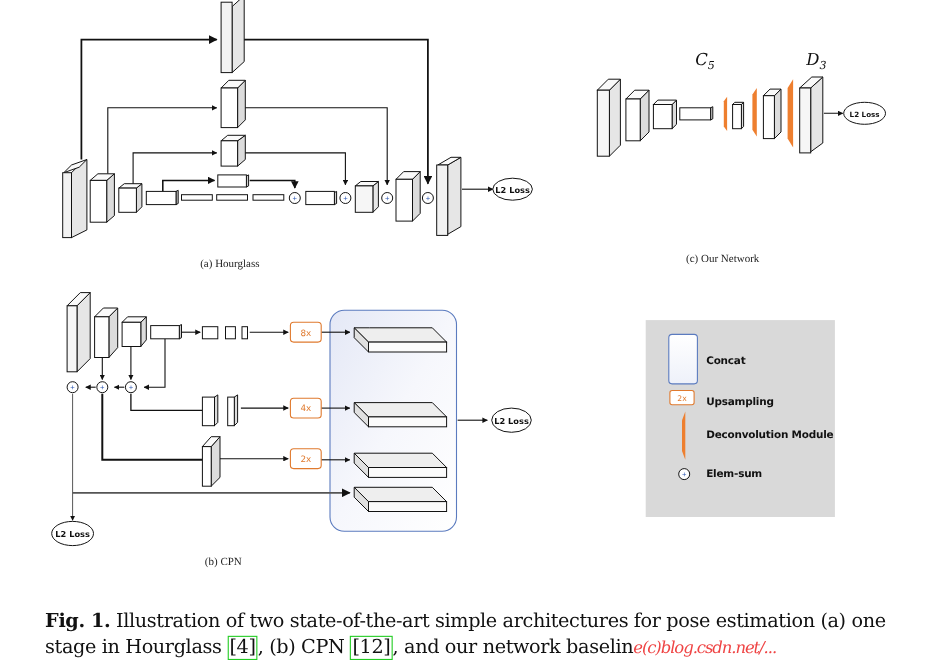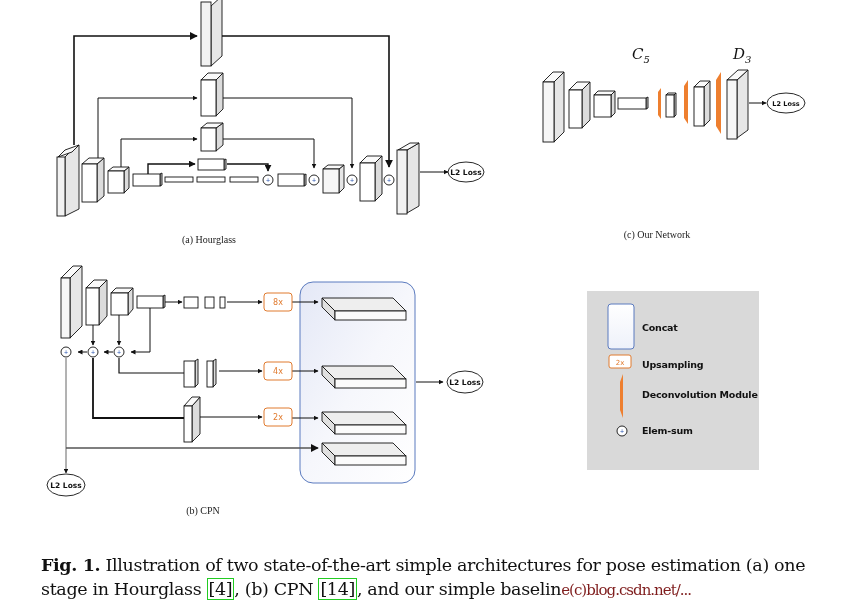--- a/index.html
+++ b/index.html
@@ -11,21 +11,21 @@
   .legend-txt { font-family: "DejaVu Sans", sans-serif; font-size: 9.5px; font-weight: bold; fill: #111; letter-spacing: -0.2px; }
   .math { font-family: "DejaVu Serif", serif; font-style: italic; font-size: 15px; fill: #111; }
   .math-sub { font-family: "DejaVu Serif", serif; font-size: 10px; fill: #111; }
   #caption {
     position: absolute; left: 41px; top: 553px; width: 800px;
     font-family: "DejaVu Serif", serif; font-size: 17.5px; line-height: 24px; color: #111;
     letter-spacing: -0.35px;
   }
   #caption .fig-label { font-weight: bold; }
   #caption .cite { border: 1px solid #22cc22; padding: 0 1px; }
-  #caption .watermark { color: #7f1d1d; letter-spacing: -1px; font-size: 15px; }
+  #caption .watermark { color: #ef4444; letter-spacing: -1px; font-size: 15px; font-style: italic; }
 </style>
 </head>
 <body>
 
 <svg id="fig" width="846" height="545" viewBox="0 0 846 545" xmlns="http://www.w3.org/2000/svg">
   <defs>
     <marker id="arr" viewBox="0 0 10 10" refX="9" refY="5" markerWidth="5" markerHeight="5" orient="auto">
       <path d="M0,0 L10,5 L0,10 z" fill="#111"></path>
     </marker>
     <linearGradient id="concatGrad" x1="0" y1="0" x2="1" y2="1">
@@ -337,14 +337,14 @@
     </g>
     <g>
       <circle cx="622" cy="431" r="5" fill="#fff" stroke="#111" stroke-width="0.9"></circle>
       <text x="622" y="433.5" font-size="7" text-anchor="middle" fill="#2a55b0">+</text>
       <text class="legend-txt" x="642" y="434">Elem-sum</text>
     </g>
   </g>
 </svg>
 
 <div id="caption">
-  <span class="fig-label">Fig. 1.</span><span> Illustration of two state-of-the-art simple architectures for pose estimation (a) one stage in Hourglass </span><span class="cite">[4]</span><span>, (b) CPN </span><span class="cite">[14]</span><span>, and our simple baselin</span><span class="watermark">e(c)blog.csdn.net/...</span>
+  <span class="fig-label">Fig. 1.</span><span> Illustration of two state-of-the-art simple architectures for pose estimation (a) one stage in Hourglass </span><span class="cite">[4]</span><span>, (b) CPN </span><span class="cite">[12]</span><span>, and our network baselin</span><span class="watermark">e(c)blog.csdn.net/...</span>
 </div>
 
 </body></html>

